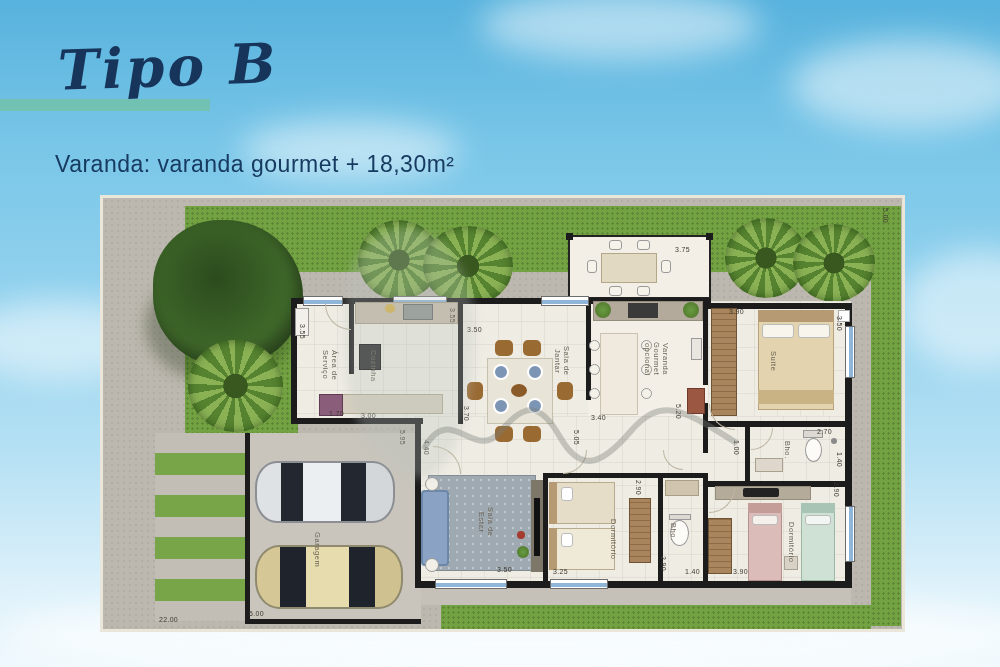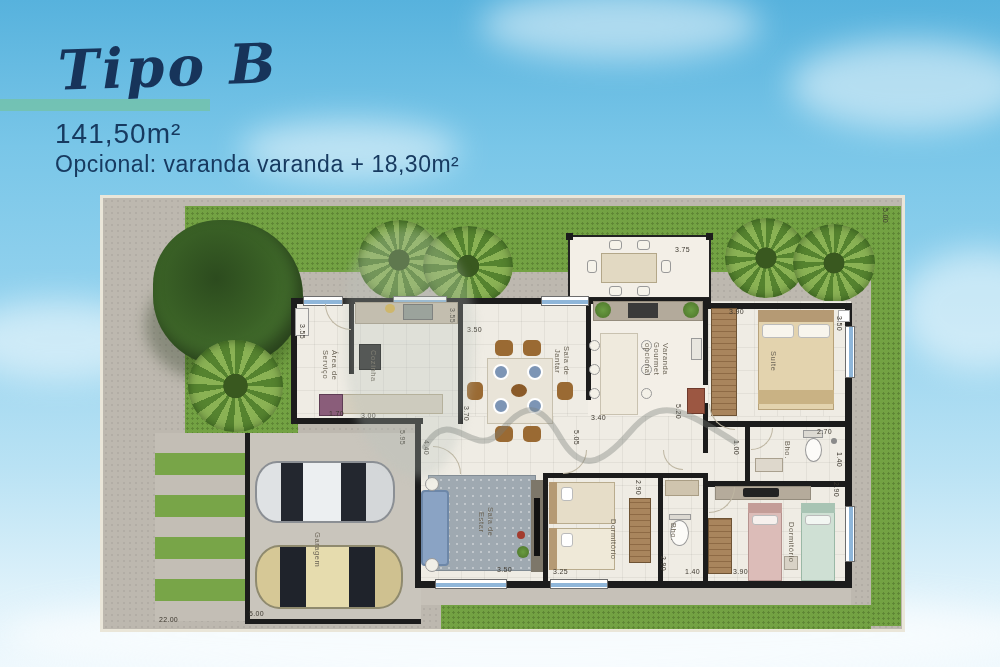--- a/index.html
+++ b/index.html
@@ -53,22 +53,21 @@
 
   <div class="cloud" style="left:480px;top:-10px;width:280px;height:70px;"></div>
   <div class="cloud" style="left:790px;top:40px;width:240px;height:90px;"></div>
   <div class="cloud" style="left:900px;top:250px;width:160px;height:120px;"></div>
   <div class="cloud" style="left:-40px;top:300px;width:200px;height:80px;"></div>
   <div class="cloud" style="left:240px;top:120px;width:220px;height:60px;"></div>
   <div class="cloud" style="left:0px;top:590px;width:1050px;height:90px;opacity:.65;"></div>
 
   <div class="hdr-title">Tipo B</div>
   <div class="hdr-bar"></div>
-  <div class="hdr-area">141,50m²</div>
-  <div class="hdr-opt">Opcional: varanda varanda + 18,30m²</div>
+  <div class="hdr-opt">Varanda: varanda gourmet + 18,30m²</div>
 
   <div class="lot">
 
     <div class="lawn" style="left:82px;top:8px;width:706px;height:66px;"></div>
     <div class="lawn" style="left:82px;top:8px;width:113px;height:270px;"></div>
     <div class="lawn" style="left:768px;top:8px;width:30px;height:420px;"></div>
     <div class="lawn" style="left:338px;top:407px;width:430px;height:24px;"></div>
     <div class="drive" style="left:52px;top:235px;width:92px;height:188px;"></div>
 
     <div class="treeshadow" style="left:42px;top:70px;width:150px;height:115px;"></div>

